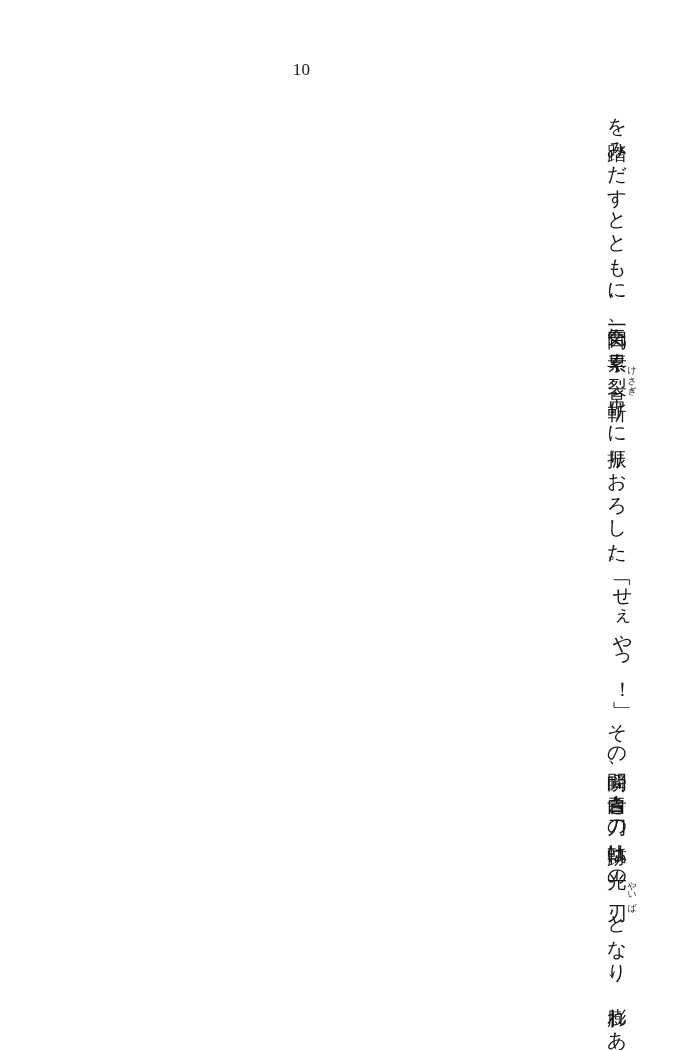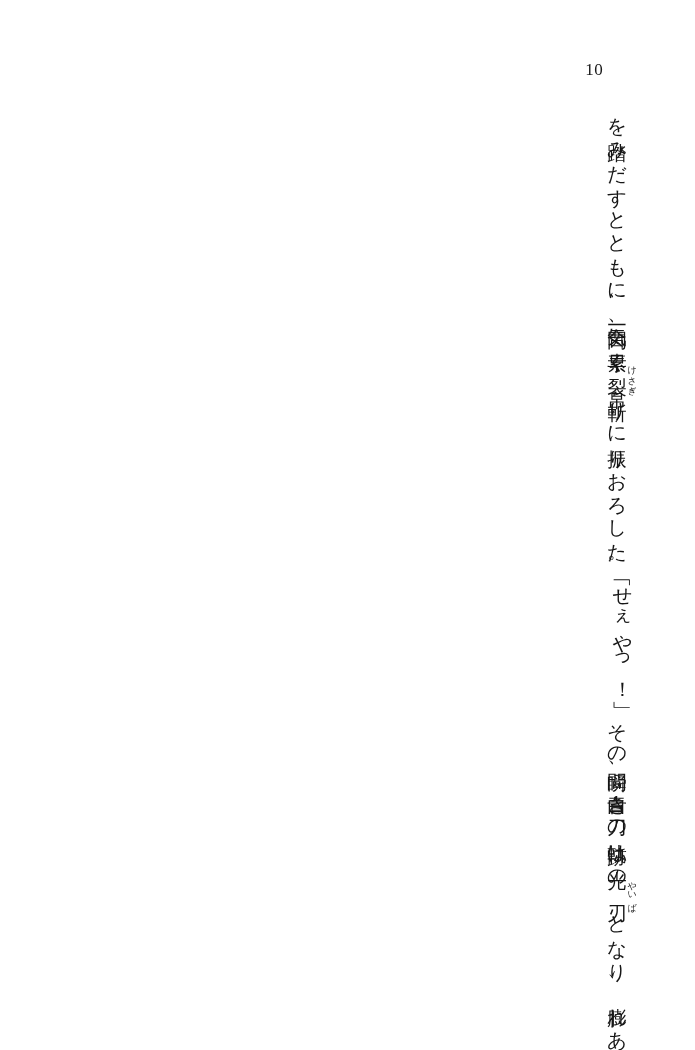--- a/index.html
+++ b/index.html
@@ -18,21 +18,21 @@
     position: relative;
     width: 695px;
     height: 1050px;
     box-sizing: border-box;
   }
   .page-number {
     position: absolute;
     top: 60px;
     left: 0;
     right: 92px;
-    text-align: right;
+    text-align: center;
     font-size: 17px;
     font-family: "Liberation Serif", "DejaVu Serif", serif;
     color: #1a1a1a;
     letter-spacing: 0.02em;
   }
   .text-body {
     position: absolute;
     top: 104px;
     right: 58px;
     height: 880px;

